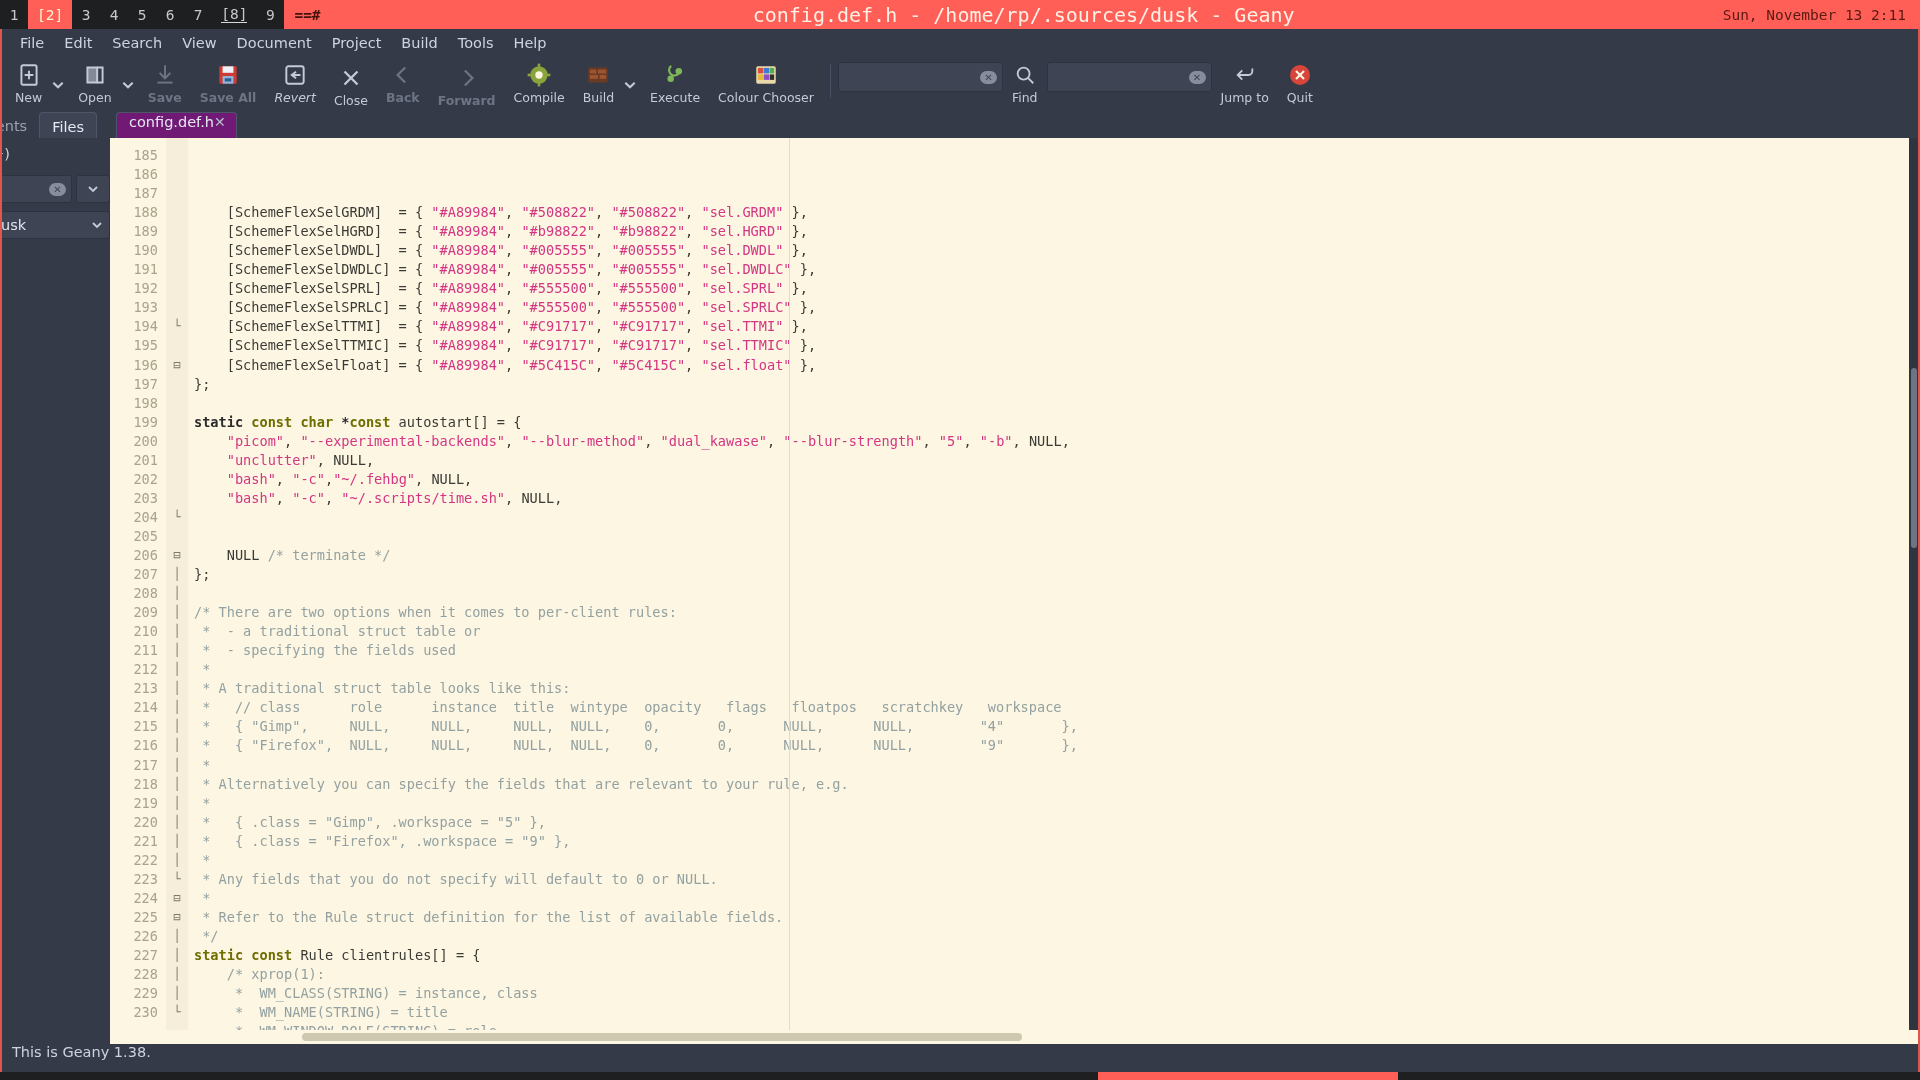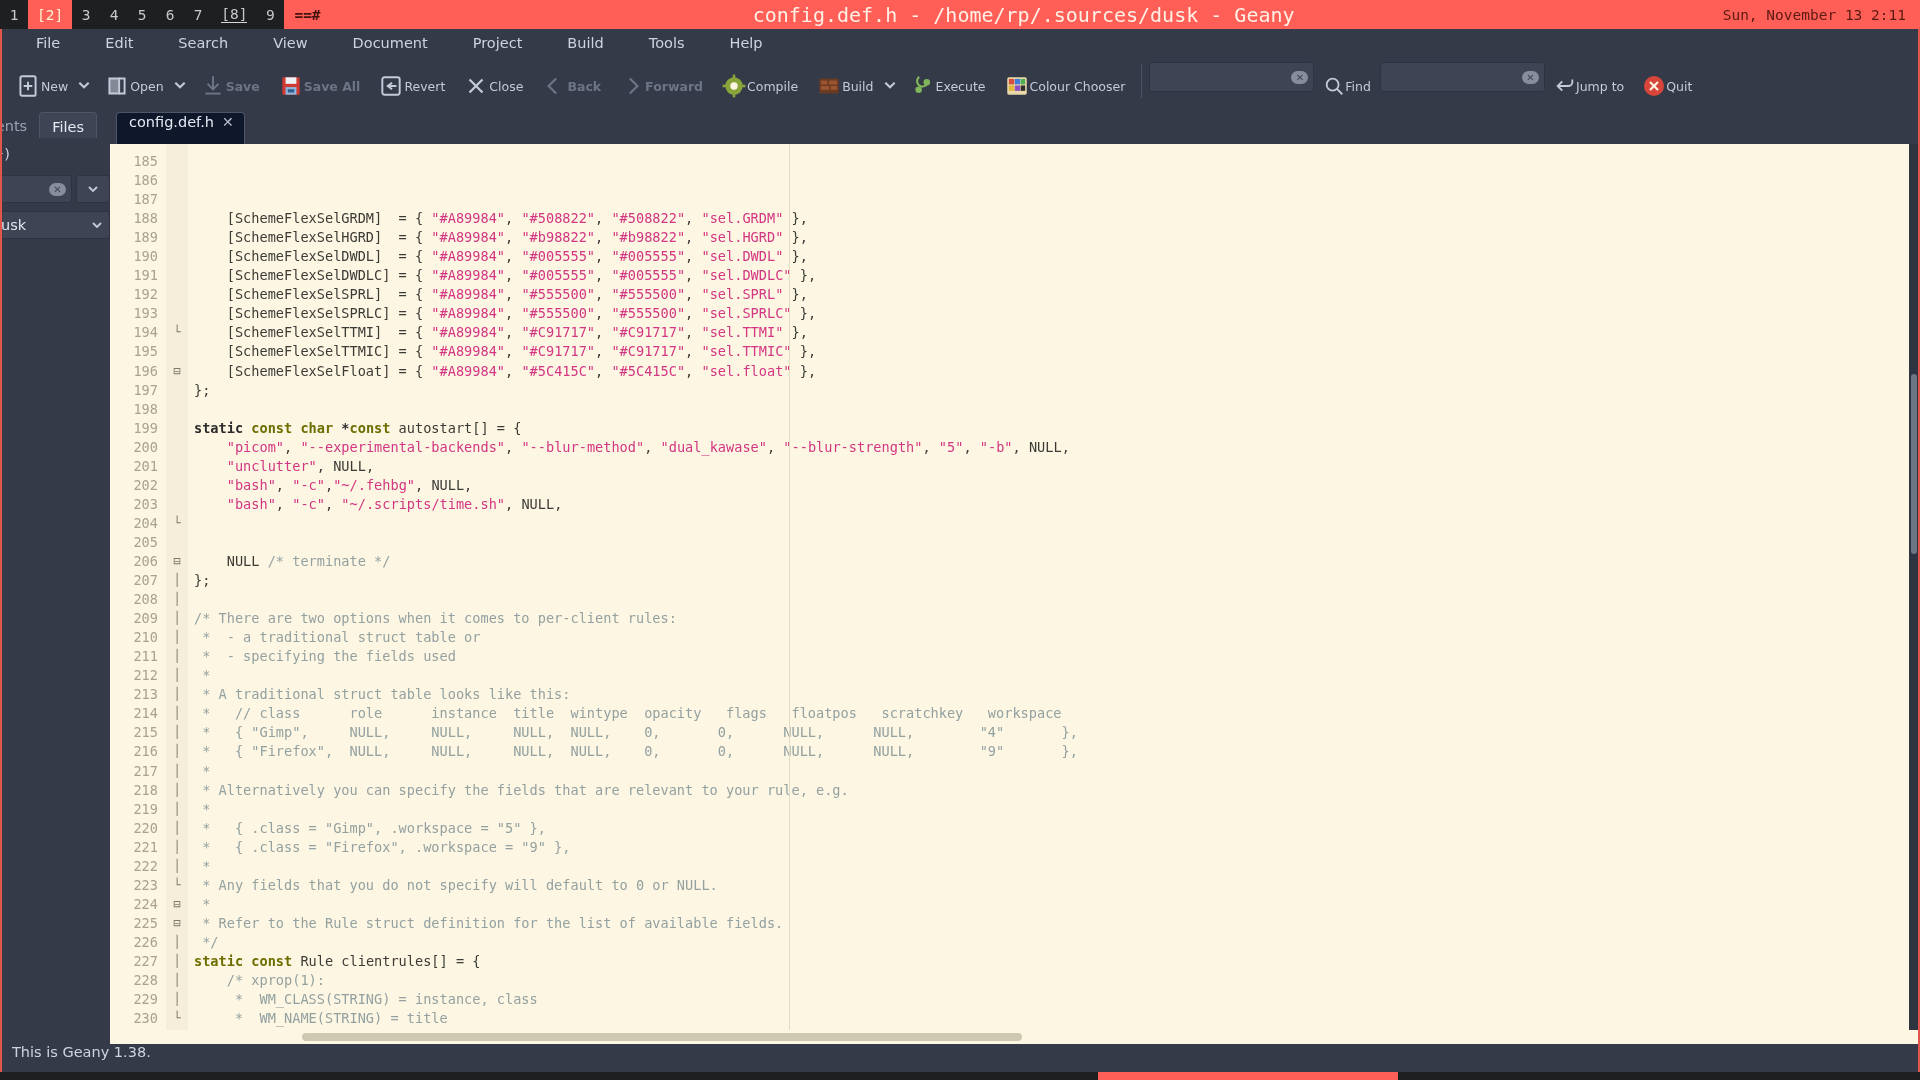--- a/index.html
+++ b/index.html
@@ -61,36 +61,35 @@
     border-left: 2px solid #e2554a;
     border-right: 2px solid #e2554a;
     border-bottom: 2px solid #e2554a;
     overflow: hidden;
   }
 
   .menubar {
     flex: 0 0 27px;
     display: flex; align-items: center;
     background: #353a48;
-    padding-left: 24px;
+    padding-left: 8px;
     font-size: 14.5px;
     color: #cdd3df;
-    gap: 25px;
   }
   .menuitem { padding: 3px 10px; border-radius: 3px; white-space: nowrap; }
 
   .toolbar {
     flex: 0 0 56px;
     display: flex; align-items: stretch;
     background: #353a48;
     padding: 0 4px;
     overflow: hidden;
   }
   .tbtn {
-    display: flex; flex-direction: row; align-items: center; justify-content: flex-start;
+    display: flex; flex-direction: column; align-items: center; justify-content: flex-start;
     padding: 5px 9px 2px 9px;
     min-width: 40px;
     color: #c3cad8;
   }
   .tbtn.dim { color: #6d7585; font-weight: bold; }
   .tbtn .ico { height: 28px; display: flex; align-items: center; justify-content: center; }
   .tbtn .lbl { font-size: 12.5px; margin-top: 1px; white-space: nowrap; }
   .tarrow {
     display: flex; align-items: flex-end; justify-content: center;
     padding: 0 4px 20px 0; color: #c3cad8;
@@ -155,23 +154,23 @@
     padding: 0 6px; color: #dfe4ee; font-size: 14.5px;
   }
 
   
   .editor { flex: 1 1 auto; display: flex; flex-direction: column; overflow: hidden; }
   .nbtabs {
     flex: 0 0 26px; display: flex; align-items: stretch;
     background: #353a48; padding-left: 6px;
   }
   .nbtab {
-    display: flex; align-items: center; gap: 8px;
-    padding: 1px 10px 14px 12px;
-    background: #0f172a; color: #e4e9f2; font-size: 14.5px;
+    display: flex; align-items: center; 
+    padding: 1px 10px 8px 12px;
+    background: #701a75; color: #e4e9f2; font-size: 14.5px;
     border-top: 1px solid #4d5569; border-left: 1px solid #4d5569; border-right: 1px solid #4d5569;
     border-radius: 4px 4px 0 0;
   }
   .nbclose { color: #b6bdcb; font-size: 14px; }
 
   .code {
     flex: 1 1 auto;
     background: #fdf6e3;
     display: flex;
     overflow: hidden;
@@ -342,21 +341,21 @@
                 <svg width="26" height="26" viewBox="0 0 24 24">
                   <rect x="4" y="4" width="16" height="16" rx="1" fill="#cf3a32"></rect>
                   <rect x="7" y="4" width="10" height="6" fill="#eef1f6"></rect>
                   <rect x="7" y="13" width="10" height="7" fill="#8fb8e0"></rect>
                   <rect x="9" y="15" width="6" height="3" fill="#2f5d8c"></rect>
                 </svg>
               </span>
               <span class="lbl">Save All</span>
             </div>
           </div>
-          <div style="display: flex; align-items: stretch;">
+          <div style="display: flex; align-items: stretch; font-style: italic;">
             <div class="tbtn">
               <span class="ico">
                 <svg width="26" height="26" viewBox="0 0 24 24" fill="none" stroke="#c3cad8" stroke-width="1.8">
                   <rect x="4" y="4" width="16" height="16" rx="2"></rect>
                   <polyline points="13,9 9,12 13,15"></polyline>
                   <line x1="9" y1="12" x2="17" y2="12"></line>
                 </svg>
               </span>
               <span class="lbl">Revert</span>
             </div>

